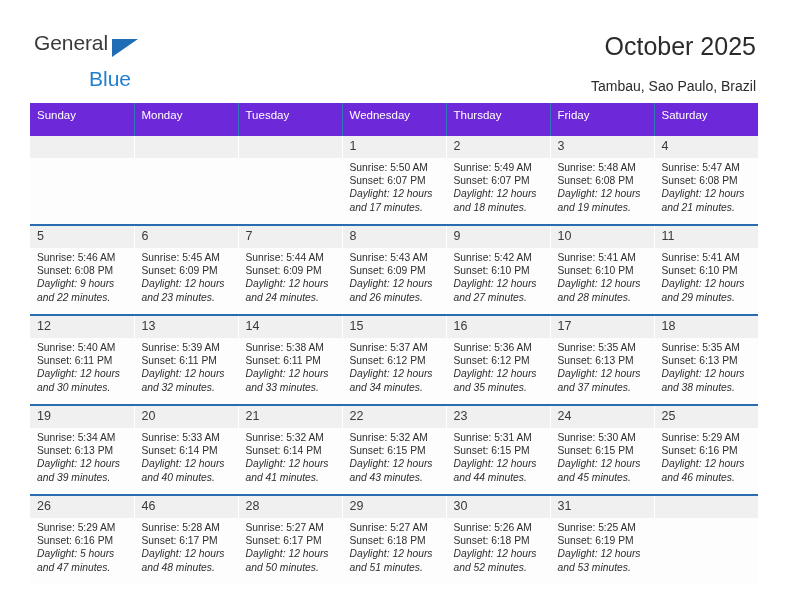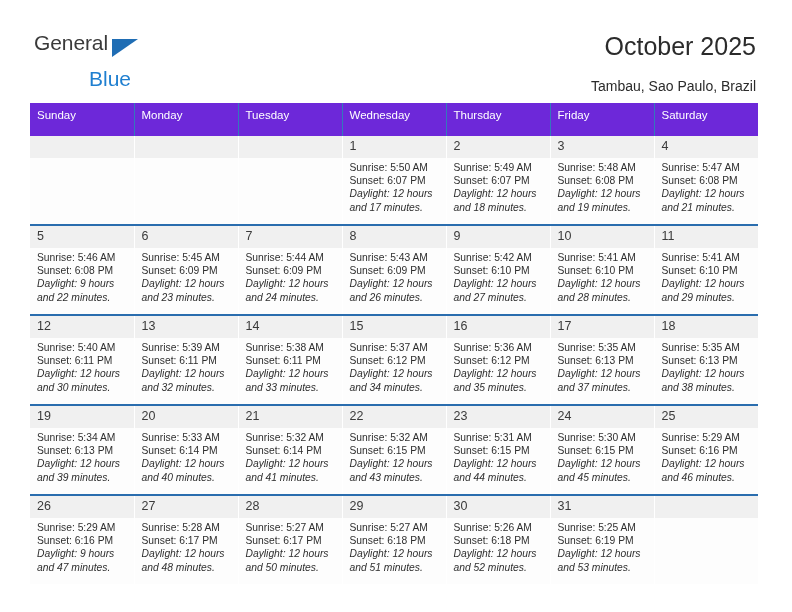--- a/index.html
+++ b/index.html
@@ -376,25 +376,25 @@
               <div class="wrap">Daylight: 12 hours and 46 minutes.</div>
             </div>
           </td>
         </tr>
         <tr>
           <td>
             <div class="daynum">26</div>
             <div class="info">
               <div>Sunrise: 5:29 AM</div>
               <div>Sunset: 6:16 PM</div>
-              <div class="wrap">Daylight: 9 hours and 47 minutes.</div>
-            </div>
-          </td>
-          <td>
-            <div class="daynum">27</div>
+              <div class="wrap">Daylight: 5 hours and 47 minutes.</div>
+            </div>
+          </td>
+          <td>
+            <div class="daynum">46</div>
             <div class="info">
               <div>Sunrise: 5:28 AM</div>
               <div>Sunset: 6:17 PM</div>
               <div class="wrap">Daylight: 12 hours and 48 minutes.</div>
             </div>
           </td>
           <td>
             <div class="daynum">28</div>
             <div class="info">
               <div>Sunrise: 5:27 AM</div>

